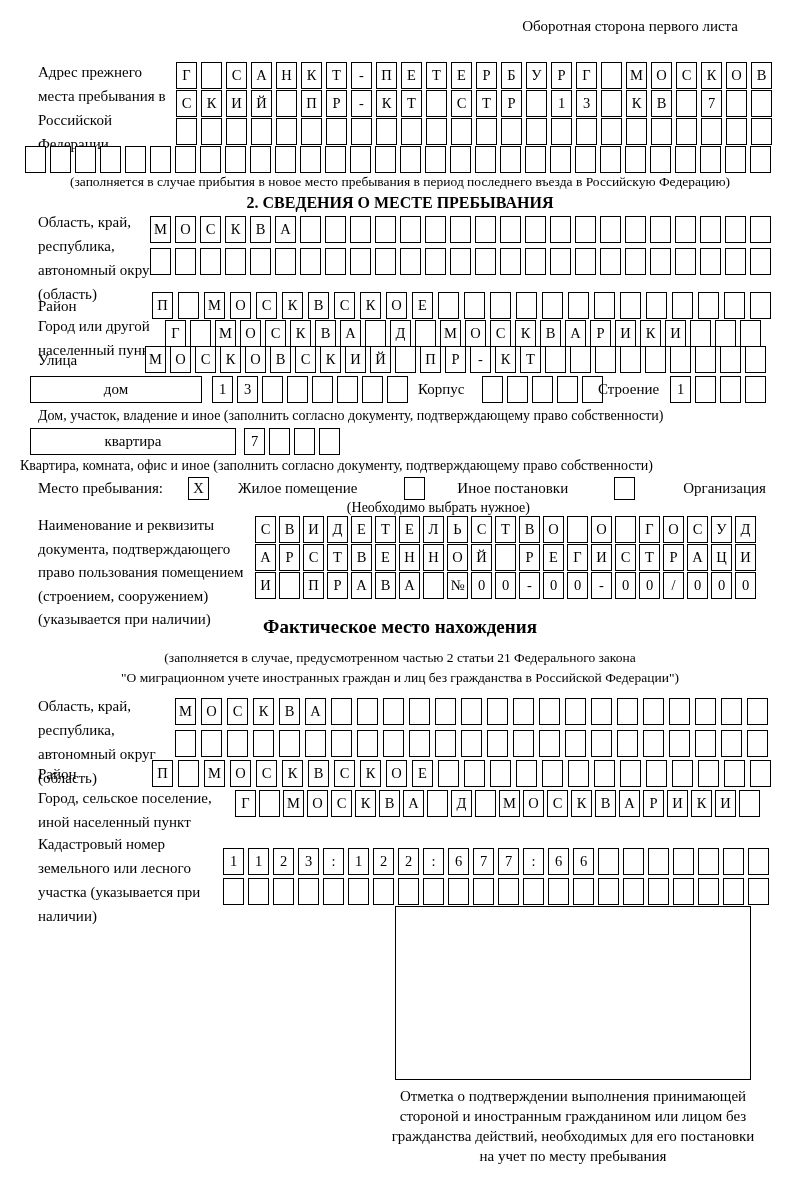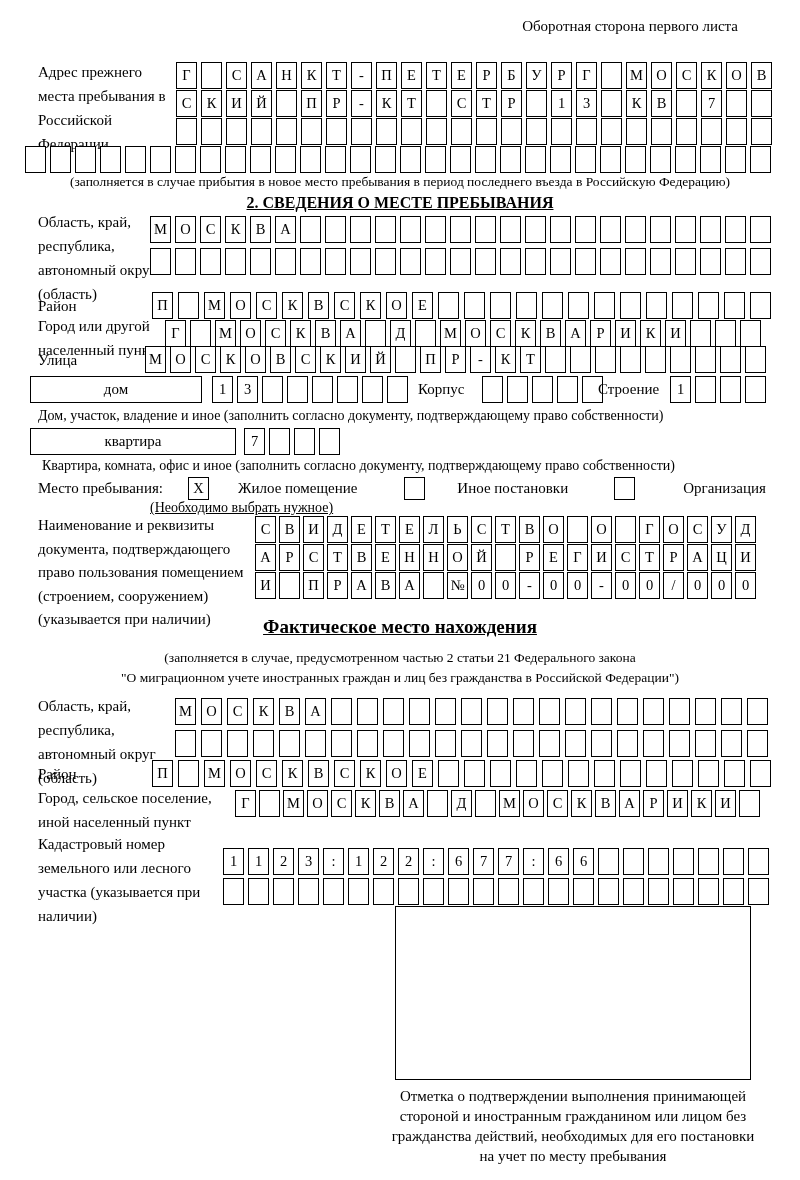--- a/index.html
+++ b/index.html
@@ -4,21 +4,21 @@
 <style>
   * { margin:0; padding:0; box-sizing:border-box; }
   html,body { background:#fff; }
   #page { position:relative; width:800px; height:1180px; background:#fff;
           font-family:"Liberation Serif","DejaVu Serif",serif; color:#000; overflow:hidden; }
   .abs { position:absolute; }
   .label { font-size:15px; line-height:24px; }
   .small-label { font-size:15px; }
   .note { font-size:13.5px; }
   .center { left:0; width:800px; text-align:center; }
-  .bold { font-weight:bold;text-decoration:underline; }
+  .bold { font-weight:bold; }
   .cellrow { display:flex; }
   .cell { flex:0 0 auto; width:21px; height:27px; border:1.6px solid #000; margin-right:4px;
           display:flex; align-items:center; justify-content:center; font-size:14.5px; background:#fff; }
   .p24 .cell { margin-right:3px; }
   .p26 .cell { margin-right:5px; }
   .cellrow .cell:last-child { margin-right:0; }
   .fieldbox { border:1.6px solid #000; height:27px; display:flex; align-items:center;
               justify-content:center; font-size:15px; background:#fff; }
   .checkbox { flex:0 0 auto; width:21px; height:23px; border:1.6px solid #000; display:inline-flex;
               align-items:center; justify-content:center; font-size:14.5px; background:#fff; }
@@ -316,32 +316,32 @@
     </div>
   <div class="abs" style="left:38px; top:408px; font-size:14px;">Дом, участок, владение и иное (заполнить согласно документу, подтверждающему право собственности)</div>
 
   <div class="abs fieldbox" style="left:30px; top:428px; width:206px;">квартира</div>
   <div class="abs cellrow" style="left:244px; top:428px;">
       <span class="cell">7</span>
       <span class="cell"></span>
       <span class="cell"></span>
       <span class="cell"></span>
     </div>
-  <div class="abs" style="left:42px; top:458px; font-size:14px;">Квартира, комната, офис и иное (заполнить согласно документу, подтверждающему право собственности)</div>
+  <div class="abs" style="left:20px; top:458px; font-size:14px;">Квартира, комната, офис и иное (заполнить согласно документу, подтверждающему право собственности)</div>
 
   <div class="abs" style="left:38px; top:477px; display:flex; align-items:center; font-size:15px;gap:16px;">
     <span>Место пребывания:</span>
     <span class="checkbox" style="margin-left:9px;">X</span>
     <span style="margin-left:13px;">Жилое помещение</span>
     <span class="checkbox" style="margin-left:31px;"></span>
     <span style="margin-left:16px;">Иное постановки</span>
     <span class="checkbox" style="margin-left:30px;"></span>
     <span style="margin-left:32px;">Организация</span>
   </div>
-  <div class="abs" style="left:150px; top:500px; width:380px; text-align:left; font-size:14px;text-decoration:underline;">(Необходимо выбрать нужное)</div>
+  <div class="abs" style="left:150px; top:500px; width:380px; text-align:right; font-size:14px;">(Необходимо выбрать нужное)</div>
 
   <div class="abs label" style="left:38px; top:514px; width:212px; line-height:23.5px;">Наименование и реквизиты документа, подтверждающего право пользования помещением (строением, сооружением) (указывается при наличии)</div>
   <div class="abs cellrow p24" style="left:255px; top:516px;">
       <span class="cell">С</span>
       <span class="cell">В</span>
       <span class="cell">И</span>
       <span class="cell">Д</span>
       <span class="cell">Е</span>
       <span class="cell">Т</span>
       <span class="cell">Е</span>

